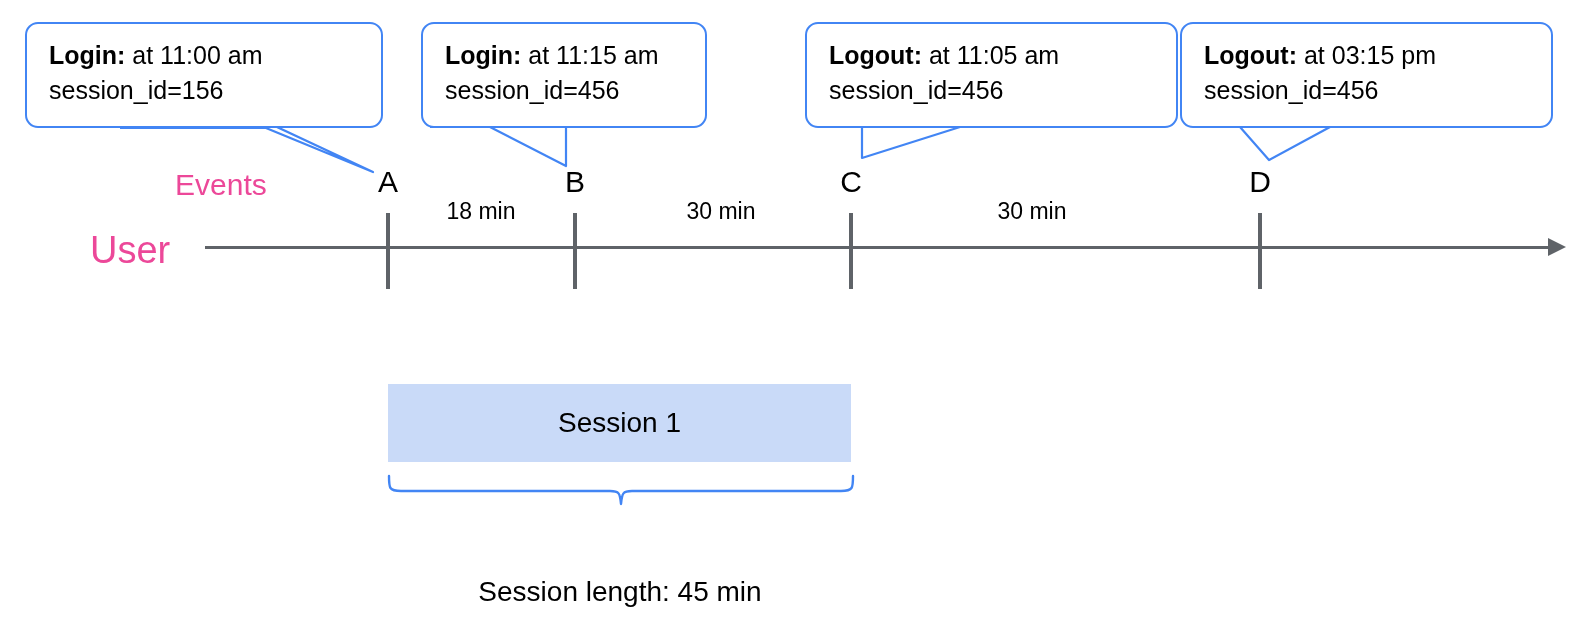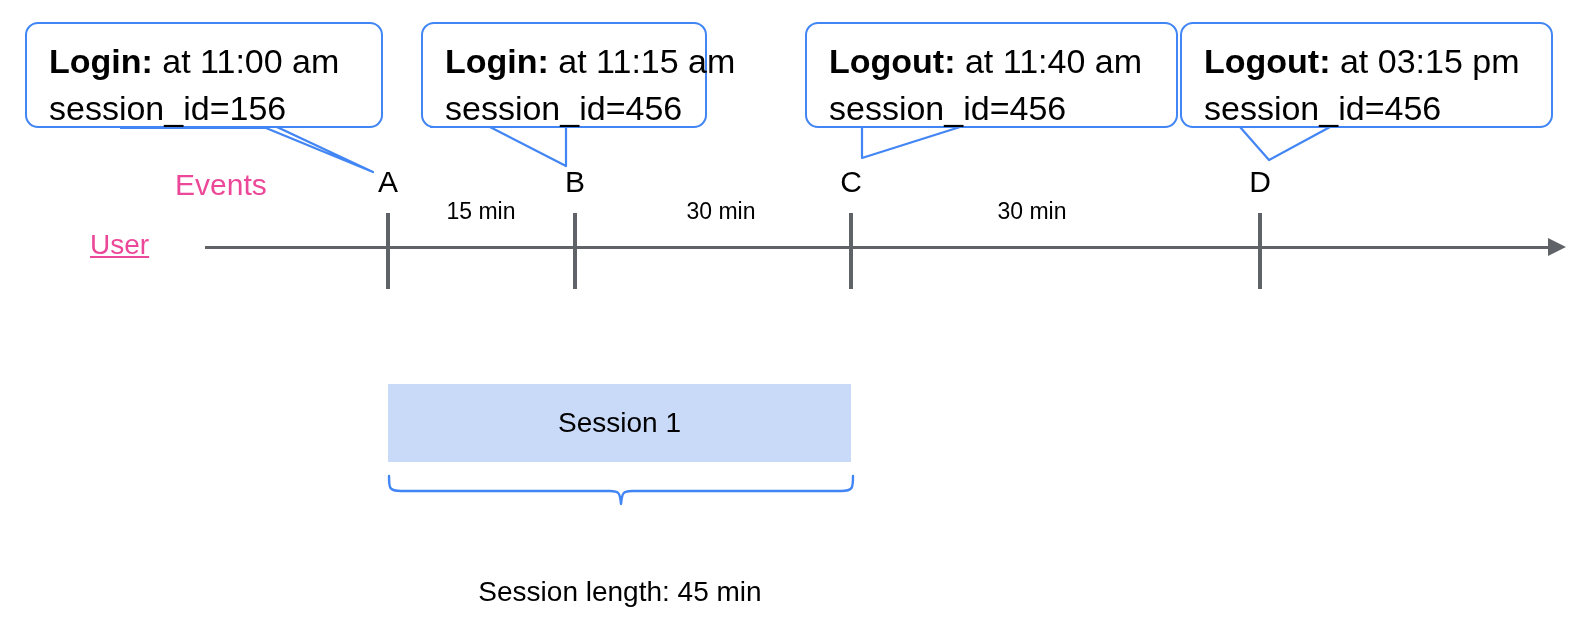--- a/index.html
+++ b/index.html
@@ -21,21 +21,21 @@
   }
 
   
   .callout {
     position: absolute;
     box-sizing: border-box;
     border: 2px solid #4285f4;
     border-radius: 13px;
     background: #ffffff;
     padding: 14px 18px 12px 22px;
-    font-size: 34px;
+    font-size: 25px;
     line-height: 1.38;
     color: #000000;
     white-space: nowrap;
     z-index: 3;
   }
   .callout .ev-label {
     font-weight: bold;
   }
   .callout .ev-line {
     display: block;
@@ -88,24 +88,23 @@
   .row-label {
     position: absolute;
     color: #ec4899;
   }
   #events-row-label {
     font-size: 30px;
     left: 175px;
     top: 168px;
   }
   #user-row-label {
-    font-size: 28px;
+    font-size: 38px;
     left: 90px;
     top: 229px;
-    text-decoration: underline;
   }
 
   
   .session-bar {
     position: absolute;
     background: #c9daf8;
     display: flex;
     align-items: center;
     justify-content: center;
     font-size: 28px;
@@ -145,21 +144,21 @@
     <span class="ev-line"><span class="ev-label">Login:</span><span> at 11:00 am</span></span>
     <span class="ev-line">session_id=156</span>
   </div>
 
   <div class="callout" id="callout-b" style="left:421px; top:22px; width:286px; height:106px;">
     <span class="ev-line"><span class="ev-label">Login:</span><span> at 11:15 am</span></span>
     <span class="ev-line">session_id=456</span>
   </div>
 
   <div class="callout" id="callout-c" style="left:805px; top:22px; width:373px; height:106px;">
-    <span class="ev-line"><span class="ev-label">Logout:</span><span> at 11:40 am</span></span>
+    <span class="ev-line"><span class="ev-label">Logout:</span><span> at 11:05 am</span></span>
     <span class="ev-line">session_id=456</span>
   </div>
 
   <div class="callout" id="callout-d" style="left:1180px; top:22px; width:373px; height:106px;">
     <span class="ev-line"><span class="ev-label">Logout:</span><span> at 03:15 pm</span></span>
     <span class="ev-line">session_id=456</span>
   </div>
 
   <div class="row-label" id="events-row-label">Events</div>
   <div class="row-label" id="user-row-label">User</div>
@@ -170,21 +169,21 @@
   <div class="tick" style="left:386px; top:213px; height:76px;"></div>
   <div class="tick" style="left:573px; top:213px; height:76px;"></div>
   <div class="tick" style="left:849px; top:213px; height:76px;"></div>
   <div class="tick" style="left:1258px; top:213px; height:76px;"></div>
 
   <div class="tick-label" style="left:388px; top:165px;">A</div>
   <div class="tick-label" style="left:575px; top:165px;">B</div>
   <div class="tick-label" style="left:851px; top:165px;">C</div>
   <div class="tick-label" style="left:1260px; top:165px;">D</div>
 
-  <div class="gap-label" style="left:481px; top:198px;">15 min</div>
+  <div class="gap-label" style="left:481px; top:198px;">18 min</div>
   <div class="gap-label" style="left:721px; top:198px;">30 min</div>
   <div class="gap-label" style="left:1032px; top:198px;">30 min</div>
 
   <div class="session-bar" style="left:388px; top:384px; width:463px; height:78px;">
     <span>Session 1</span>
   </div>
 
   <svg id="brace-svg" style="left:382px; top:470px; width:478px; height:60px;" viewBox="0 0 478 60" xmlns="http://www.w3.org/2000/svg">
     <path d="M 7 6
              C 7 18, 7 21, 19 21

